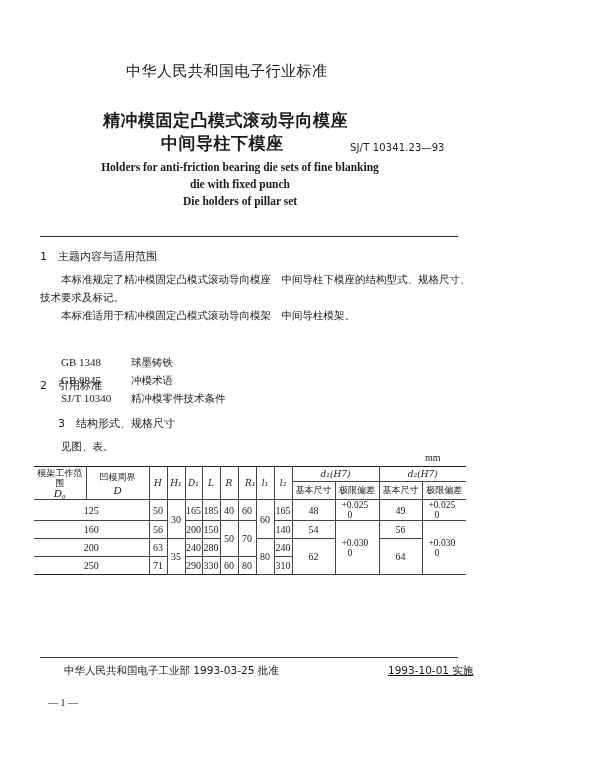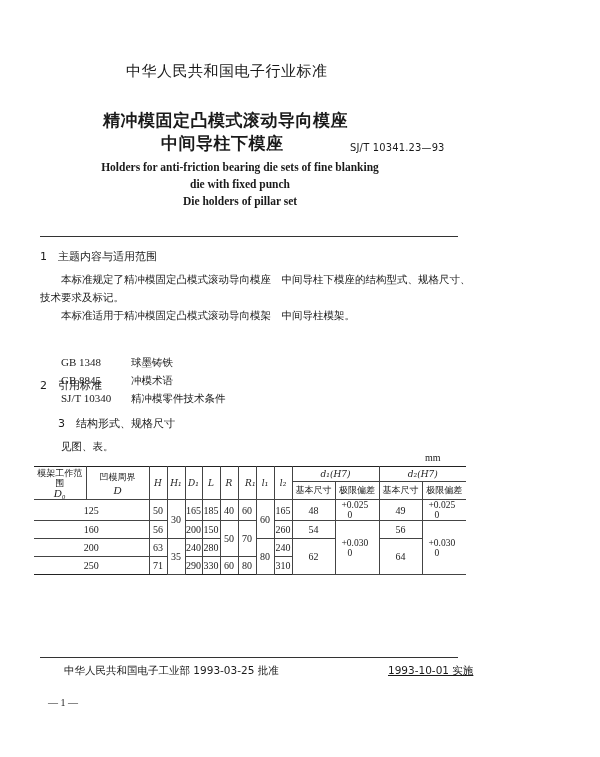--- a/index.html
+++ b/index.html
@@ -130,21 +130,21 @@
     </td>
   </tr>
 
   <tr style="height:18px;">
     <td colspan="2">160</td>
     <td>56</td>
     <td>200</td>
     <td>150</td>
     <td rowspan="2">50</td>
     <td rowspan="2">70</td>
-    <td>260</td>
+    <td>140</td>
     <td>54</td>
     <td rowspan="3" class="tol">
       <span>+0.030</span><br>
       <span style="padding-left:6px;">0</span>
     </td>
     <td>56</td>
     <td rowspan="3" class="tol">
       <span>+0.030</span><br>
       <span style="padding-left:6px;">0</span>
     </td>

